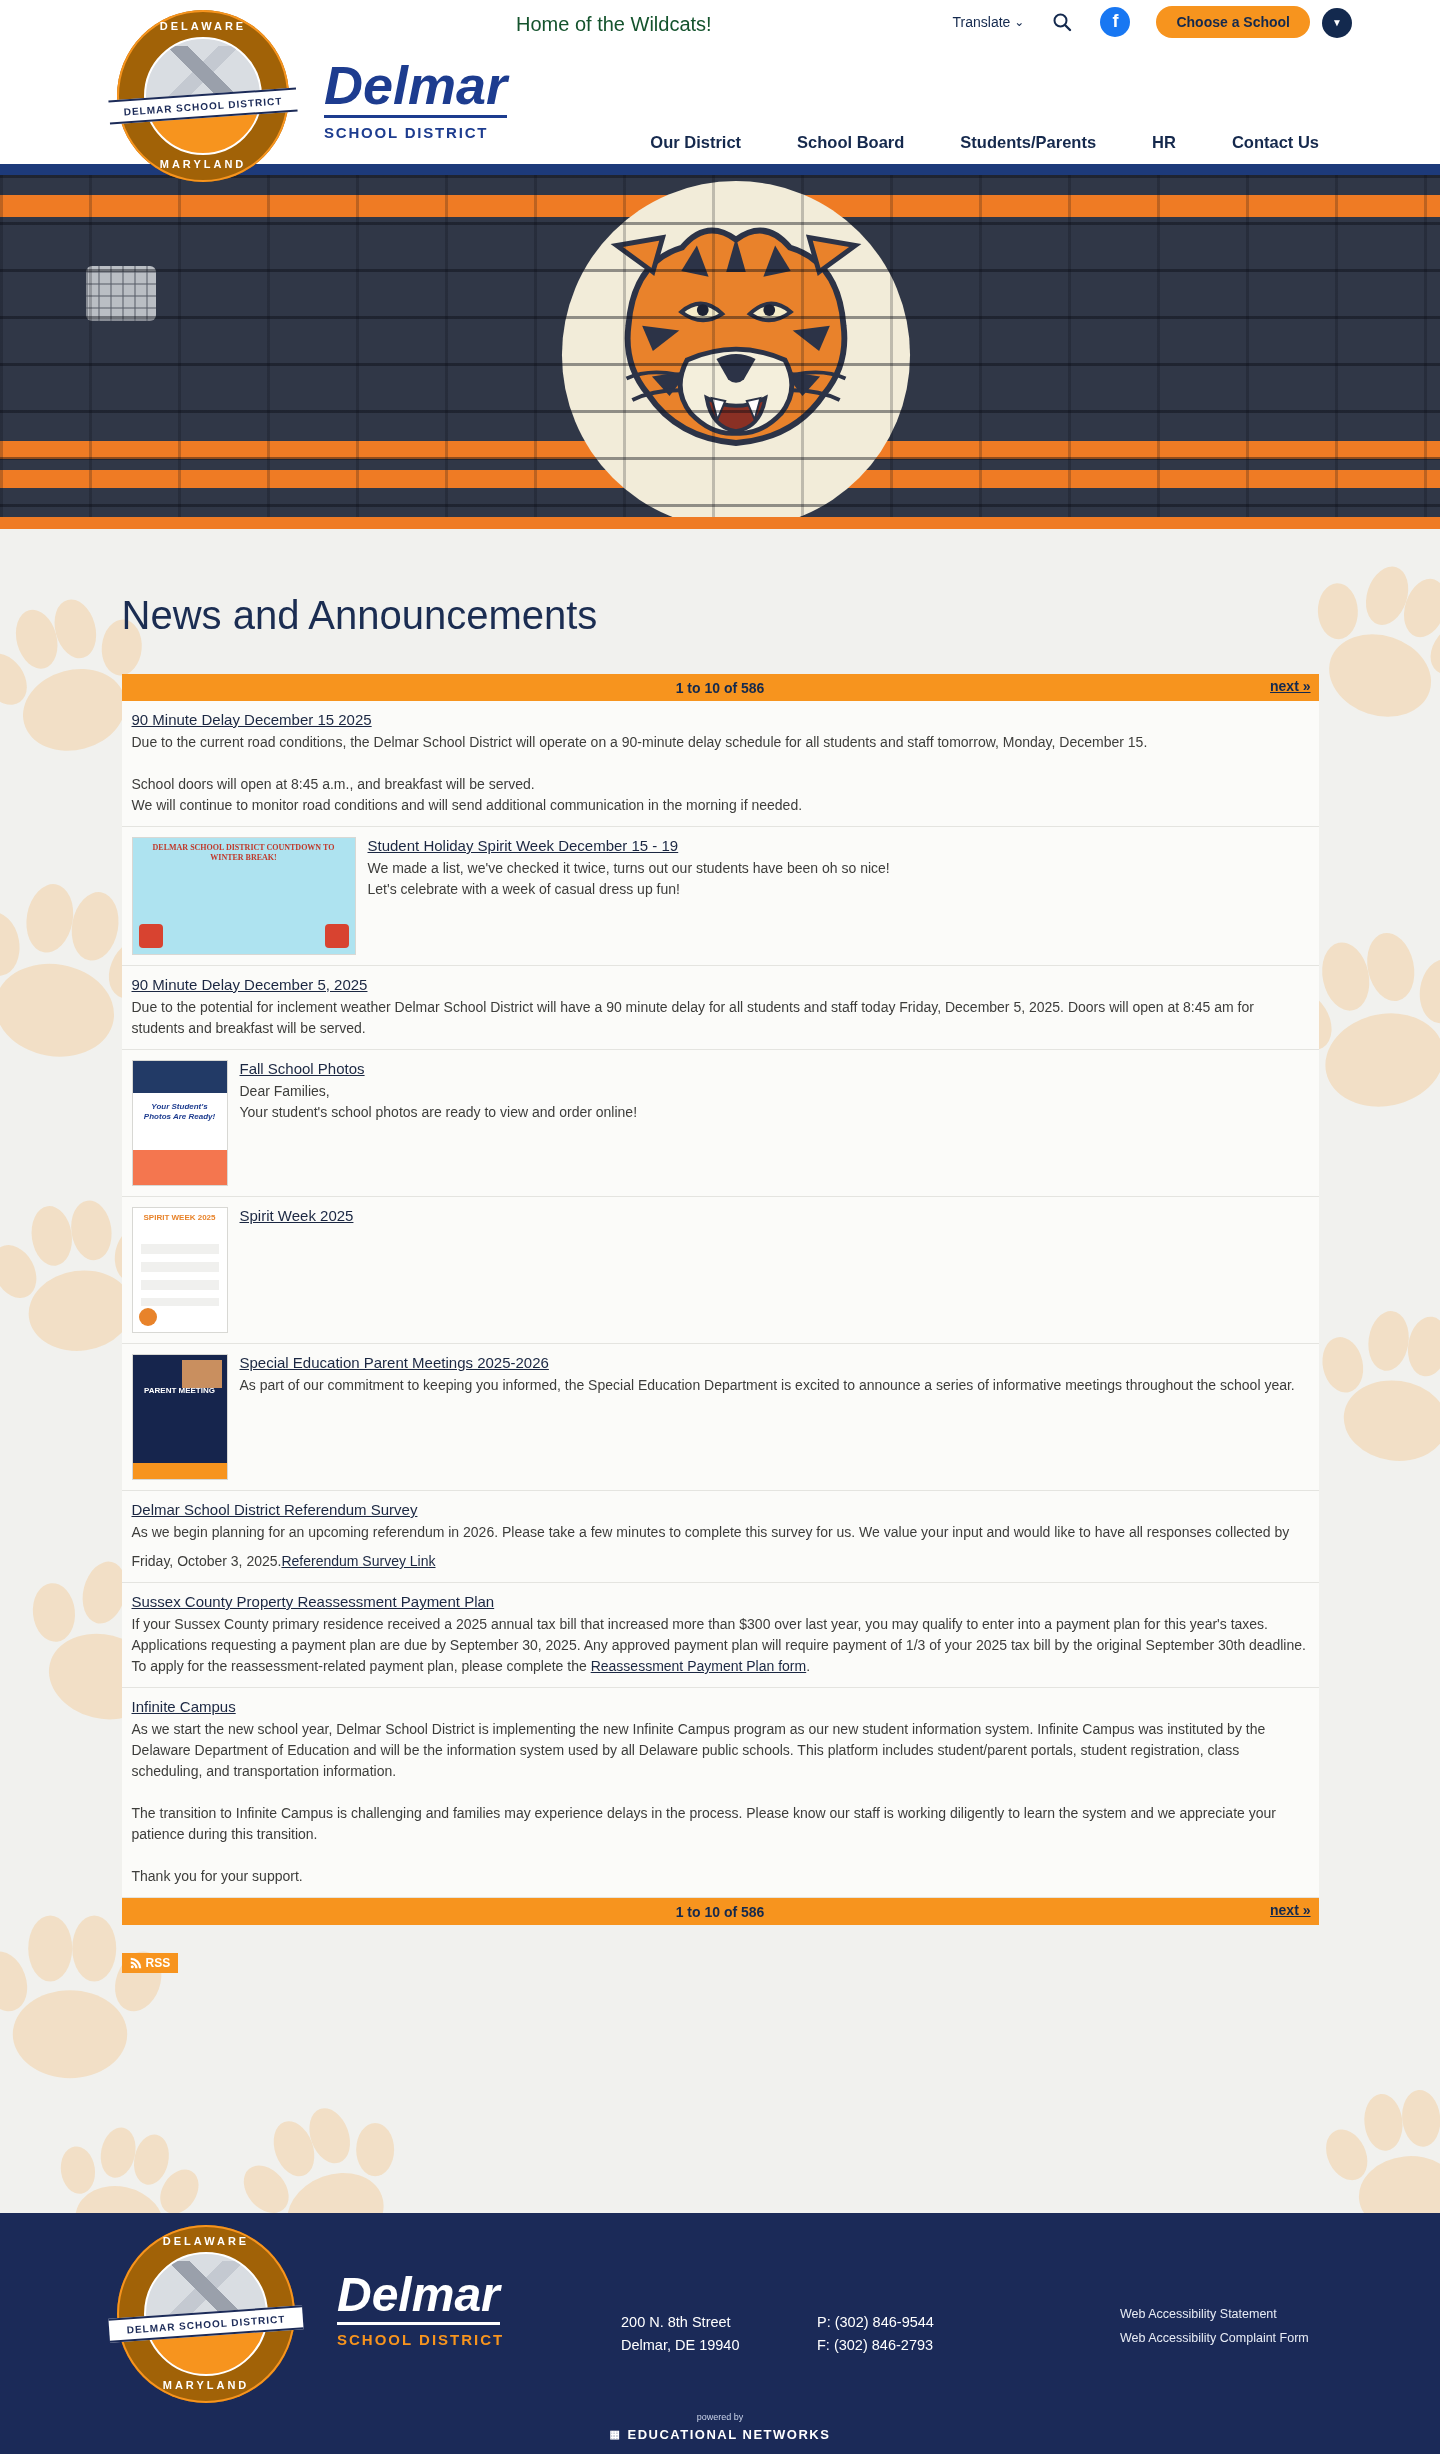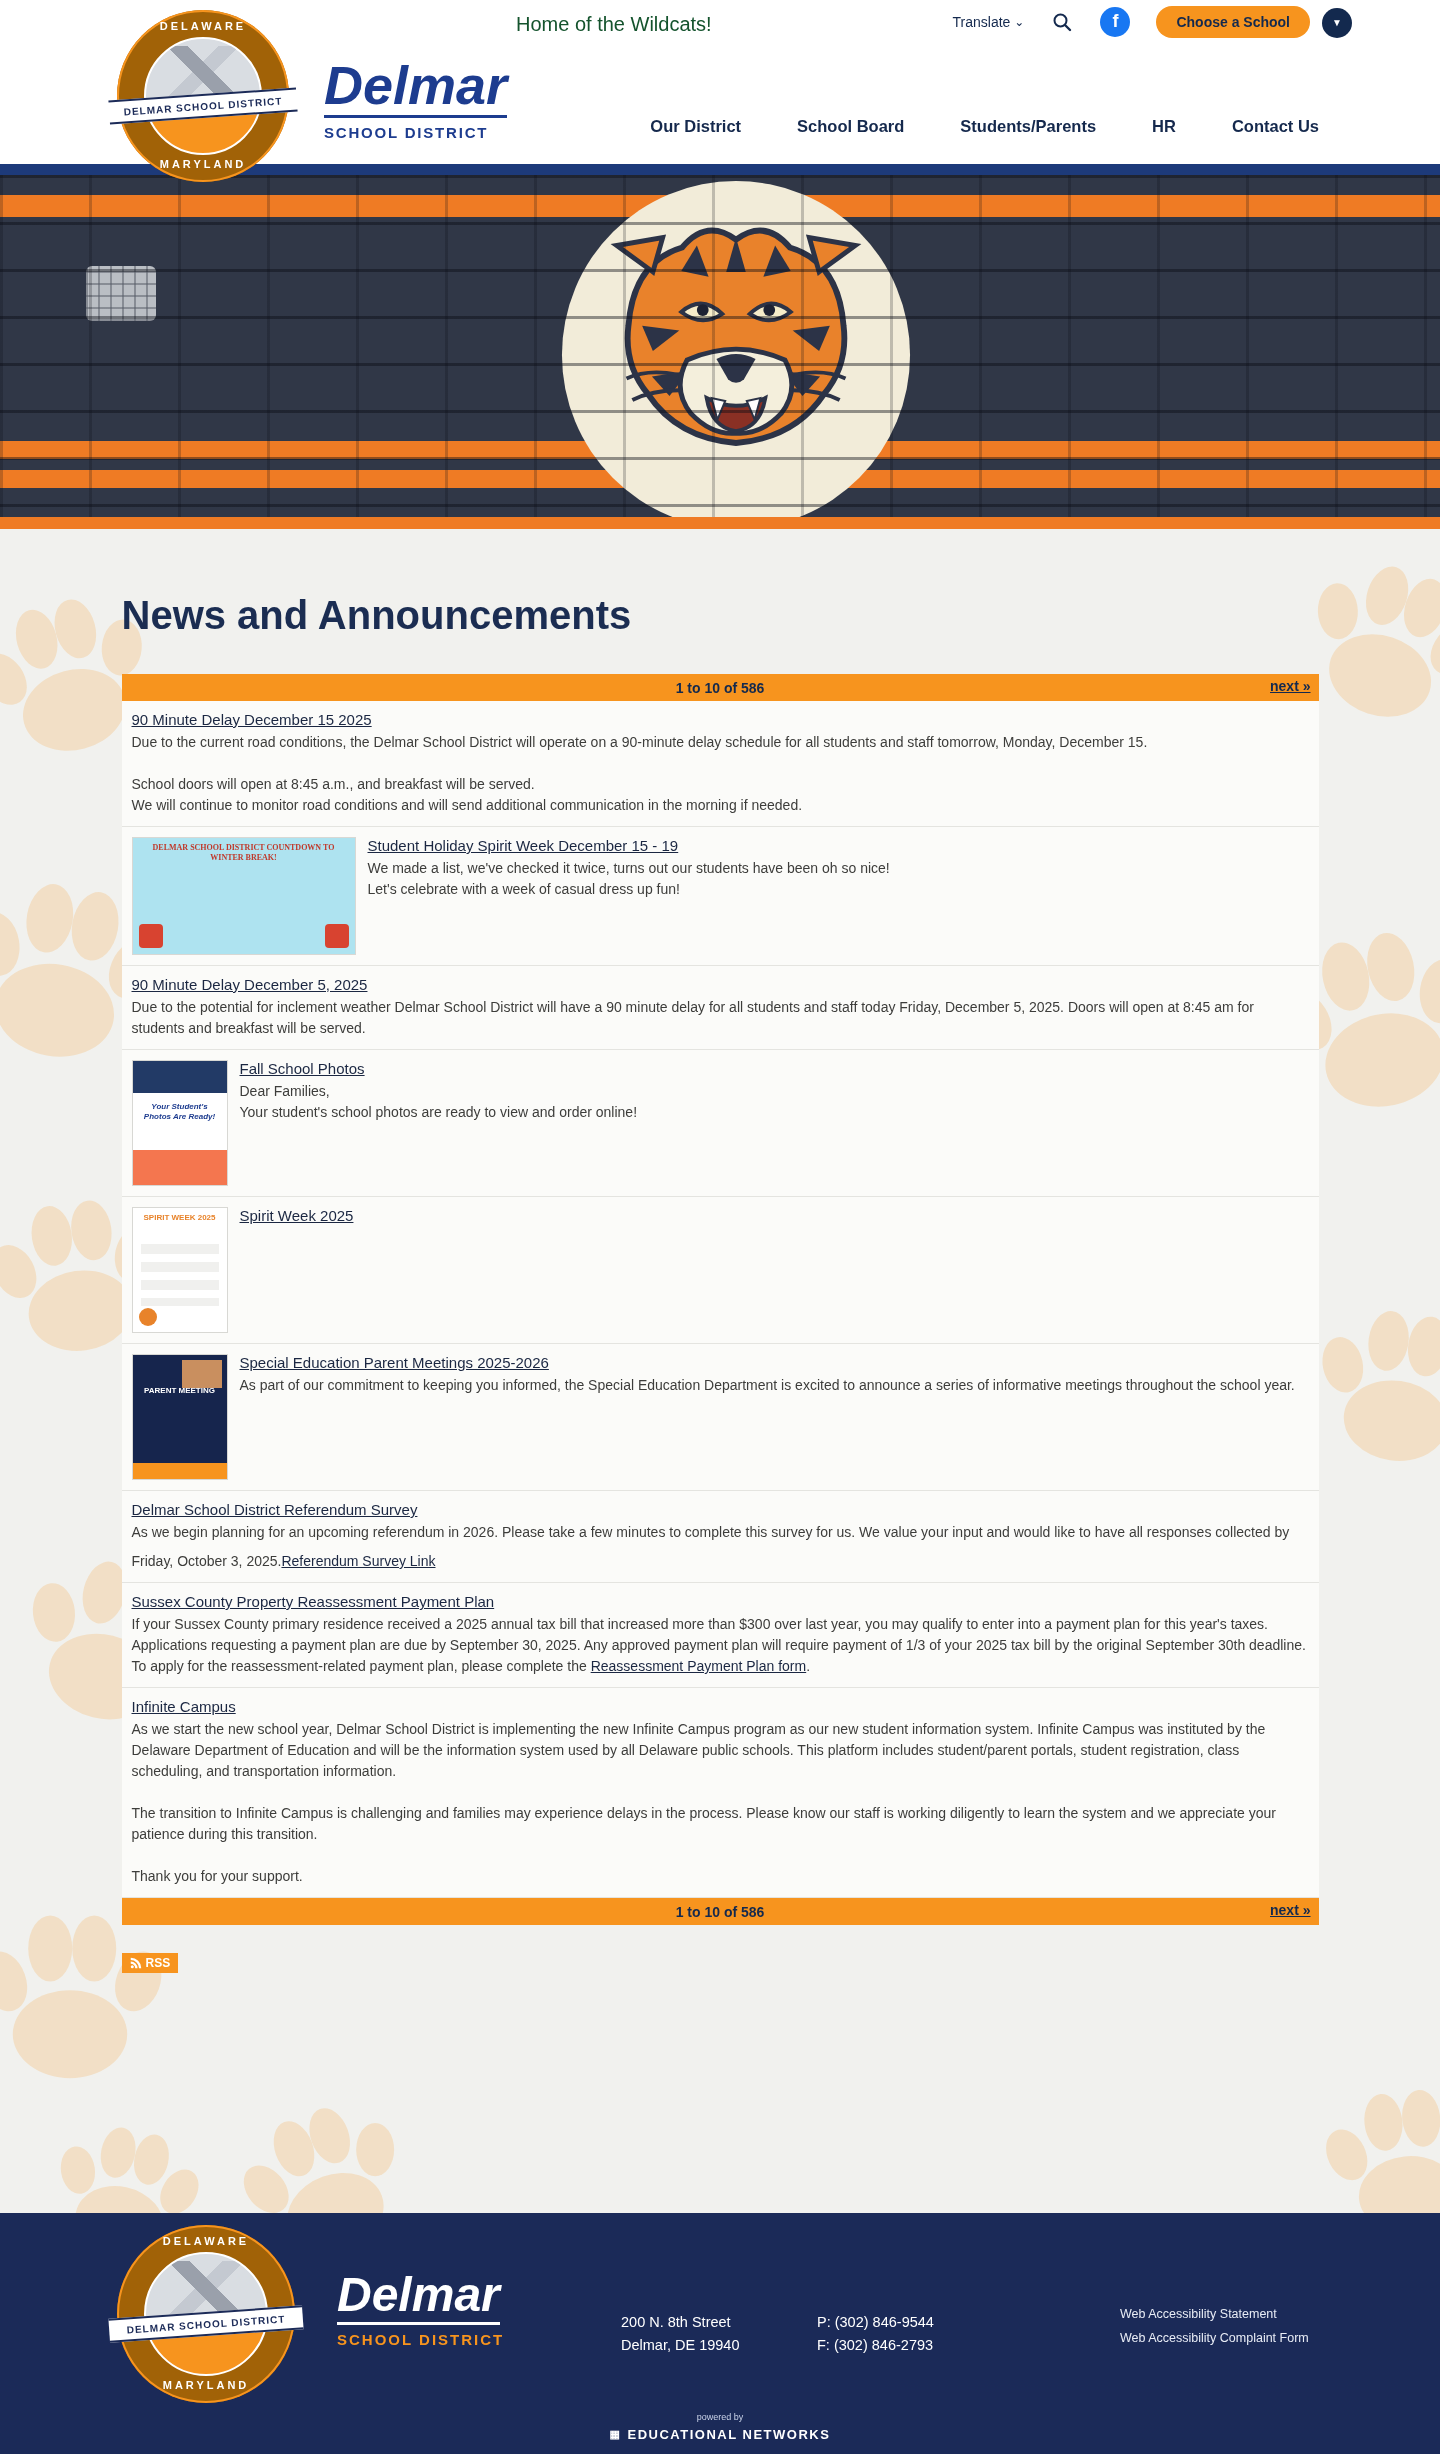--- a/index.html
+++ b/index.html
@@ -17,21 +17,21 @@
   .fb-btn { width: 30px; height: 30px; border-radius: 50%; background: #1877f2; color: #fff; display: flex; align-items: center; justify-content: center; font-weight: bold; font-size: 18px; }
   .choose-wrap { display: flex; align-items: flex-end; gap: 12px; }
   .choose-btn { background: #f7941e; color: #13294e; font-size: 14px; font-weight: bold; padding: 8px 20px; border-radius: 18px; border: none; }
   .choose-caret { width: 30px; height: 30px; border-radius: 50%; background: #13294e; color: #fff; display: flex; align-items: center; justify-content: center; font-size: 13px; }
 
   
   .header { position: relative; height: 122px; background: #fff; z-index: 5; }
   .brand { position: absolute; left: 324px; top: 16px; }
   .brand-name { font-style: italic; font-weight: 900; font-size: 54px; line-height: 1; color: #1d3c8f; display: inline-block; border-bottom: 3px solid #1d3c8f; padding-bottom: 3px; }
   .brand-sub { font-size: 15px; font-weight: bold; letter-spacing: 1.8px; color: #1d3c8f; margin-top: 6px; }
-  .nav { position: absolute; right: 121px; bottom: 28px; display: flex; gap: 56px; align-items: center; }
+  .nav { position: absolute; right: 121px; bottom: 12px; display: flex; gap: 56px; align-items: center; }
   .nav a { font-size: 16.5px; font-weight: 600; color: #15294d; text-decoration: none; white-space: nowrap; }
   .header-bar { height: 11px; background: #1d3a7a; position: relative; z-index: 5; }
 
   
   .logo { position: absolute; border-radius: 50%; background: #a16207; box-shadow: 0 0 0 2px #f7941e inset; }
   .logo-header { left: 117px; top: 10px; width: 172px; height: 172px; z-index: 10; }
   .logo-footer { left: 117px; top: 12px; width: 178px; height: 178px; }
   .logo-state-top, .logo-state-bottom { position: absolute; left: 0; right: 0; text-align: center; color: #fff; font-size: 11px; font-weight: bold; letter-spacing: 3px; }
   .logo-state-top { top: 10px; }
   .logo-state-bottom { bottom: 12px; }
@@ -51,21 +51,21 @@
     background-image: repeating-linear-gradient(90deg, rgba(90,95,105,.5) 0 2px, transparent 2px 12px), repeating-linear-gradient(0deg, rgba(90,95,105,.5) 0 2px, transparent 2px 12px); }
   .hero-badge { position: absolute; left: 560px; top: 4px; width: 352px; height: 352px; z-index: 2; }
   .hero-brick { position: absolute; inset: 0; z-index: 3; pointer-events: none;
     background: repeating-linear-gradient(180deg, rgba(8,10,18,.42) 0 3px, transparent 3px 47px),
                 repeating-linear-gradient(90deg, rgba(8,10,18,.22) 0 3px, transparent 3px 89px); }
 
   
   .content { position: relative; height: 1684px; background: #f1f1ee; overflow: hidden; }
   .paw { position: absolute; color: #f3cfa0; opacity: .5; z-index: 0; }
   .container { width: 1197px; margin: 0 auto; position: relative; z-index: 1; padding-top: 64px; }
-  .page-title { font-size: 40px; font-weight: 700; color: #1b2d52; margin-bottom: 36px; }
+  .page-title { font-size: 40px; font-weight: 400; color: #1b2d52; margin-bottom: 36px; }
 
   .news-panel { background: #86efac; }
   .pagebar { position: relative; height: 27px; background: #f7941e; display: flex; align-items: center; justify-content: center; }
   .pagebar-range { font-size: 14px; font-weight: bold; color: #13294e; }
   .pagebar-next { position: absolute; right: 8px; top: 4px; font-size: 14px; font-weight: bold; color: #13294e; text-decoration: underline; }
 
   .news-item { display: flex; align-items: flex-start; padding: 10px 10px; border-bottom: 1px solid #e4e4e0; background: #fbfbf9; }
   .news-content { flex: 1; }
   .news-title { display: inline-block; color: #1b2742; font-size: 15px; font-weight: 500; text-decoration: underline; margin-bottom: 4px; }
   .news-body { font-size: 14px; color: #3d3d3b; line-height: 1.5; white-space: pre-line; }

